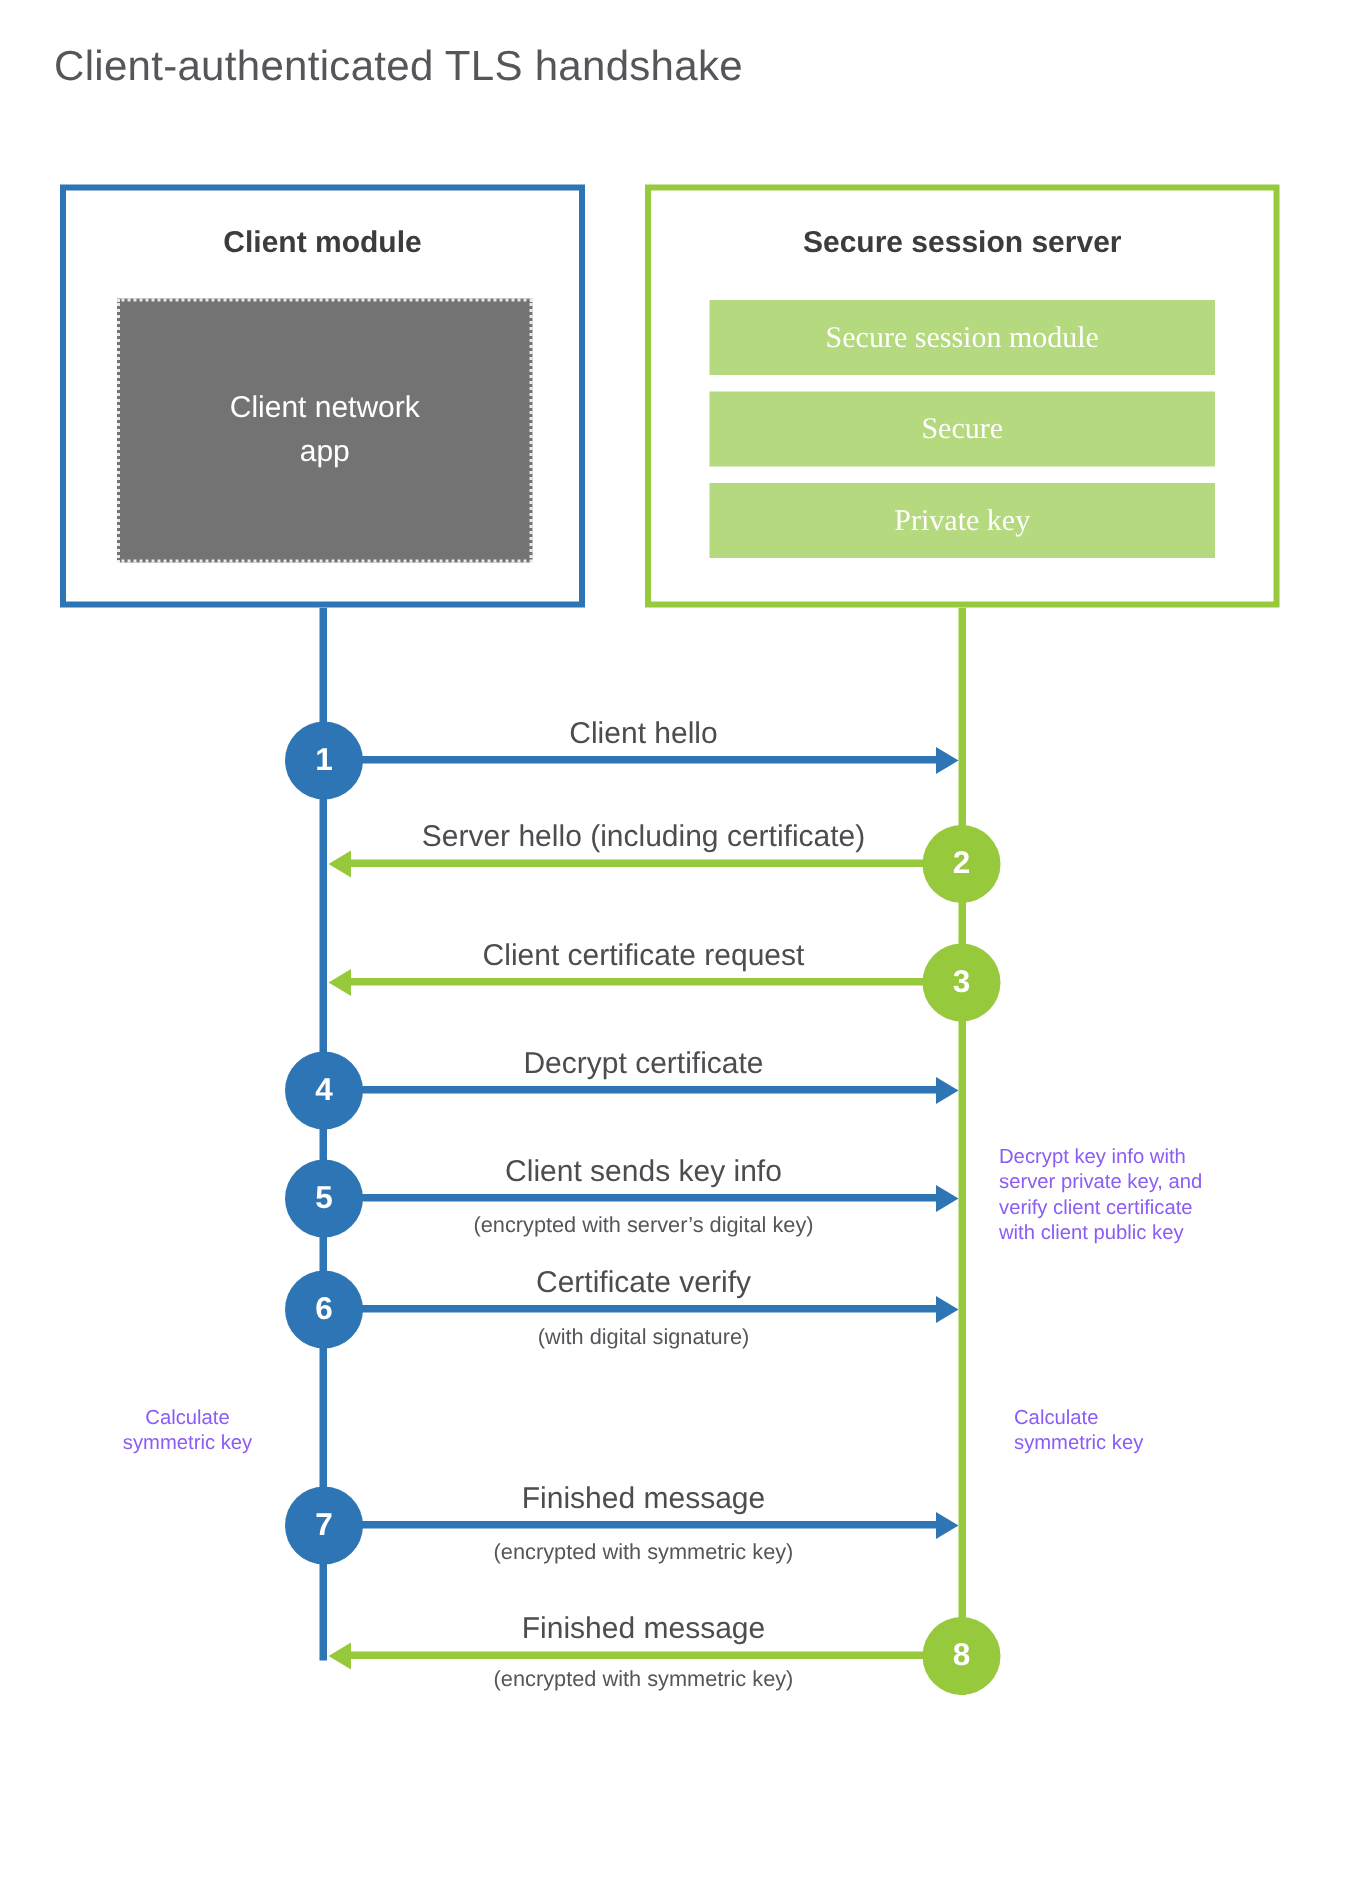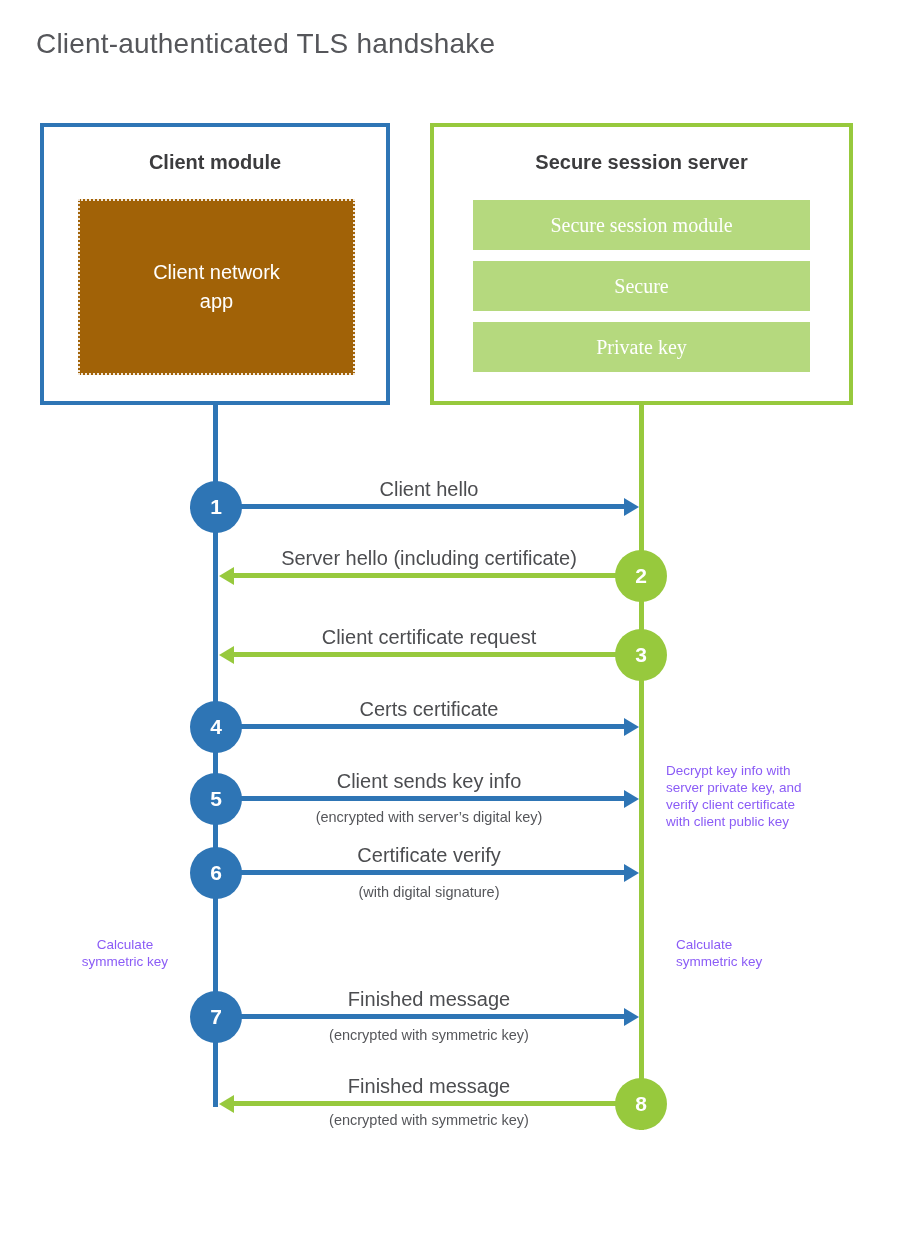--- a/index.html
+++ b/index.html
@@ -10,21 +10,21 @@
   .page-title { position:absolute; left:36px; top:28px; font-size:28px; font-weight:300;
                 color:#55565a; letter-spacing:.2px; }
 
   
   .actor-box { position:absolute; top:123px; height:282px; background:#fff; z-index:2; }
   .client-box { left:40px; width:350px; border:4px solid #2e75b5; }
   .server-box { left:430px; width:423px; border:4px solid #97c93d; }
   .box-title { margin-top:24px; text-align:center; font-size:20px; font-weight:700; color:#3c3c3e; }
 
   .app-box { position:absolute; left:78px; top:199px; width:277px; height:176px; z-index:3;
-             background:#a16207; border:2px dotted rgba(255,255,255,.85);
+             background:#737373; border:2px dotted rgba(255,255,255,.85);
              display:flex; align-items:center; justify-content:center;
              color:#fff; font-size:20px; text-align:center; line-height:1.45; }
 
   .server-bar { position:absolute; left:473px; width:337px; height:50px; z-index:3;
                 background:#b5d97e; display:flex; align-items:center; justify-content:center;
                 color:#fff; font-size:20px;font-family:Liberation Serif, serif; }
 
   
   .lifeline { position:absolute; width:5px; top:405px; z-index:1; }
   .lifeline.blue  { left:213px; height:702px; background:#2e75b5; }
@@ -90,21 +90,21 @@
     <span>2</span>
   </div>
 
   <div class="msg" style="top:626px;">Client certificate request</div>
   <div class="arrow-line a-green" style="left:234px; width:407px; top:652px;"></div>
   <div class="arrow-head h-left" style="left:219px; top:646px;"></div>
   <div class="step-circle c-green" style="left:615px; top:629px;">
     <span>3</span>
   </div>
 
-  <div class="msg" style="top:698px;">Certs certificate</div>
+  <div class="msg" style="top:698px;">Decrypt certificate</div>
   <div class="arrow-line a-blue" style="left:216px; width:408px; top:724px;"></div>
   <div class="arrow-head h-right" style="left:624px; top:718px;"></div>
   <div class="step-circle c-blue" style="left:190px; top:701px;">
     <span>4</span>
   </div>
 
   <div class="msg" style="top:770px;">Client sends key info</div>
   <div class="arrow-line a-blue" style="left:216px; width:408px; top:796px;"></div>
   <div class="arrow-head h-right" style="left:624px; top:790px;"></div>
   <div class="step-circle c-blue" style="left:190px; top:773px;">

